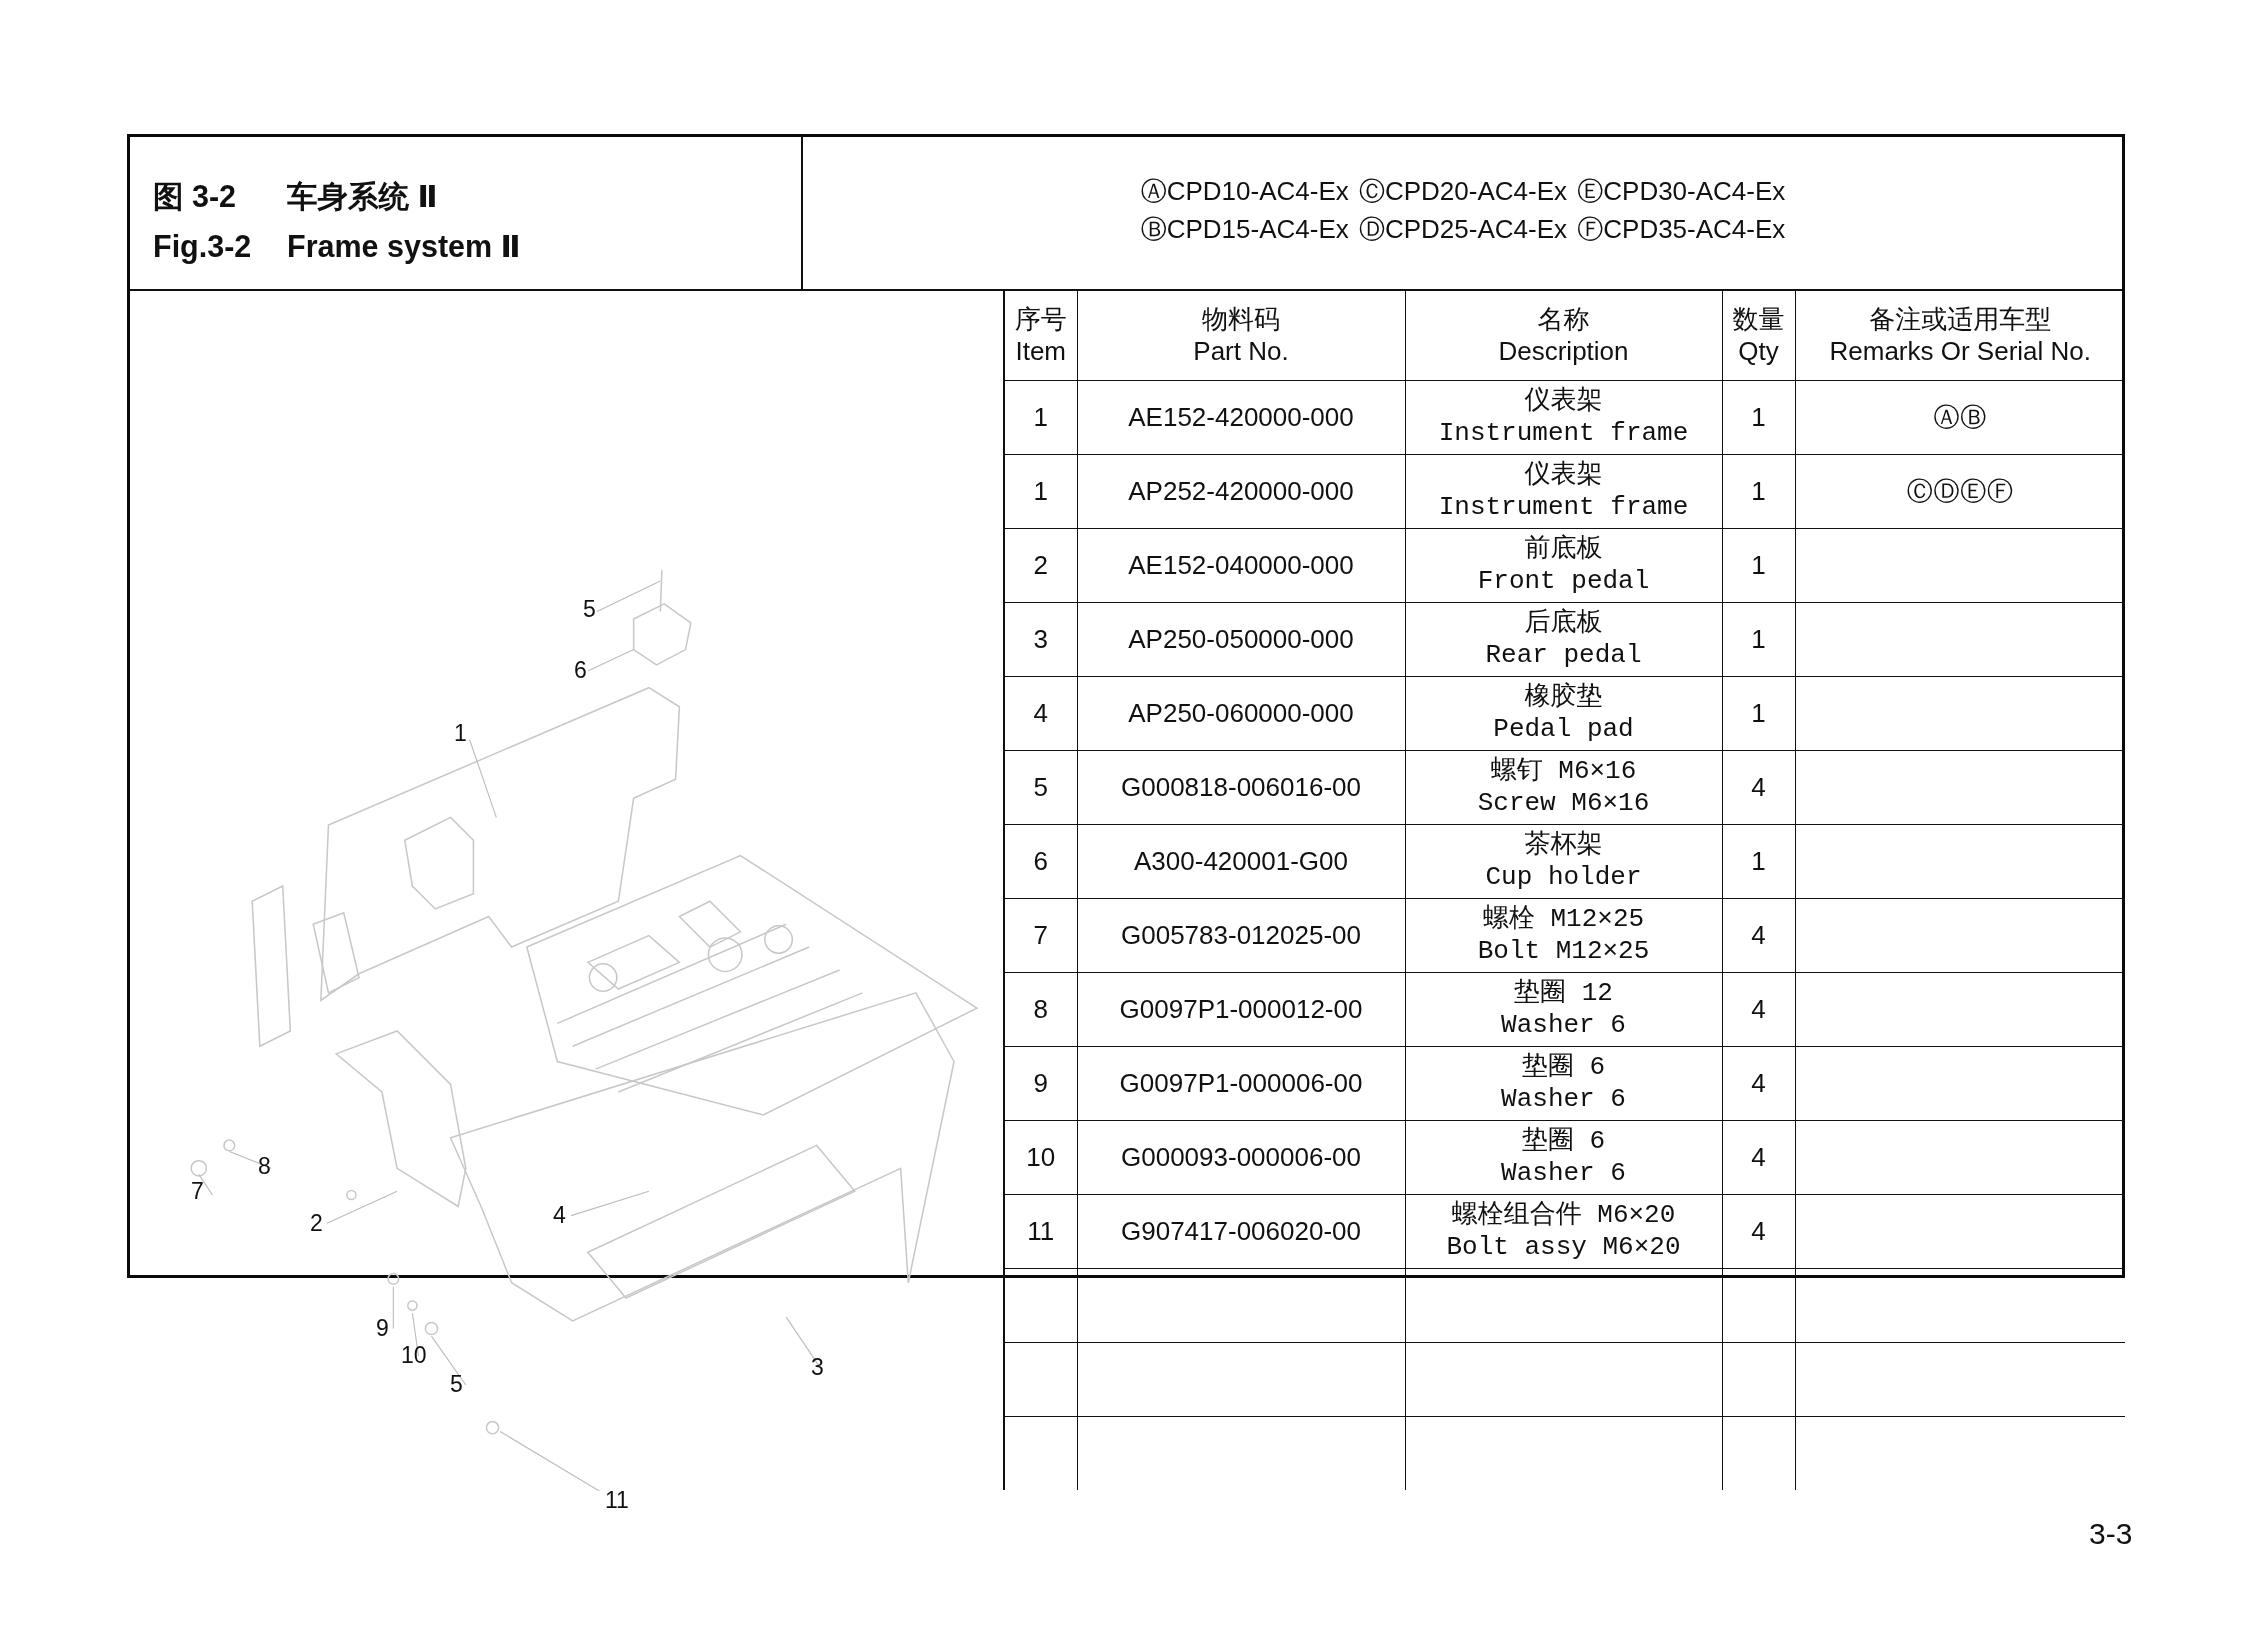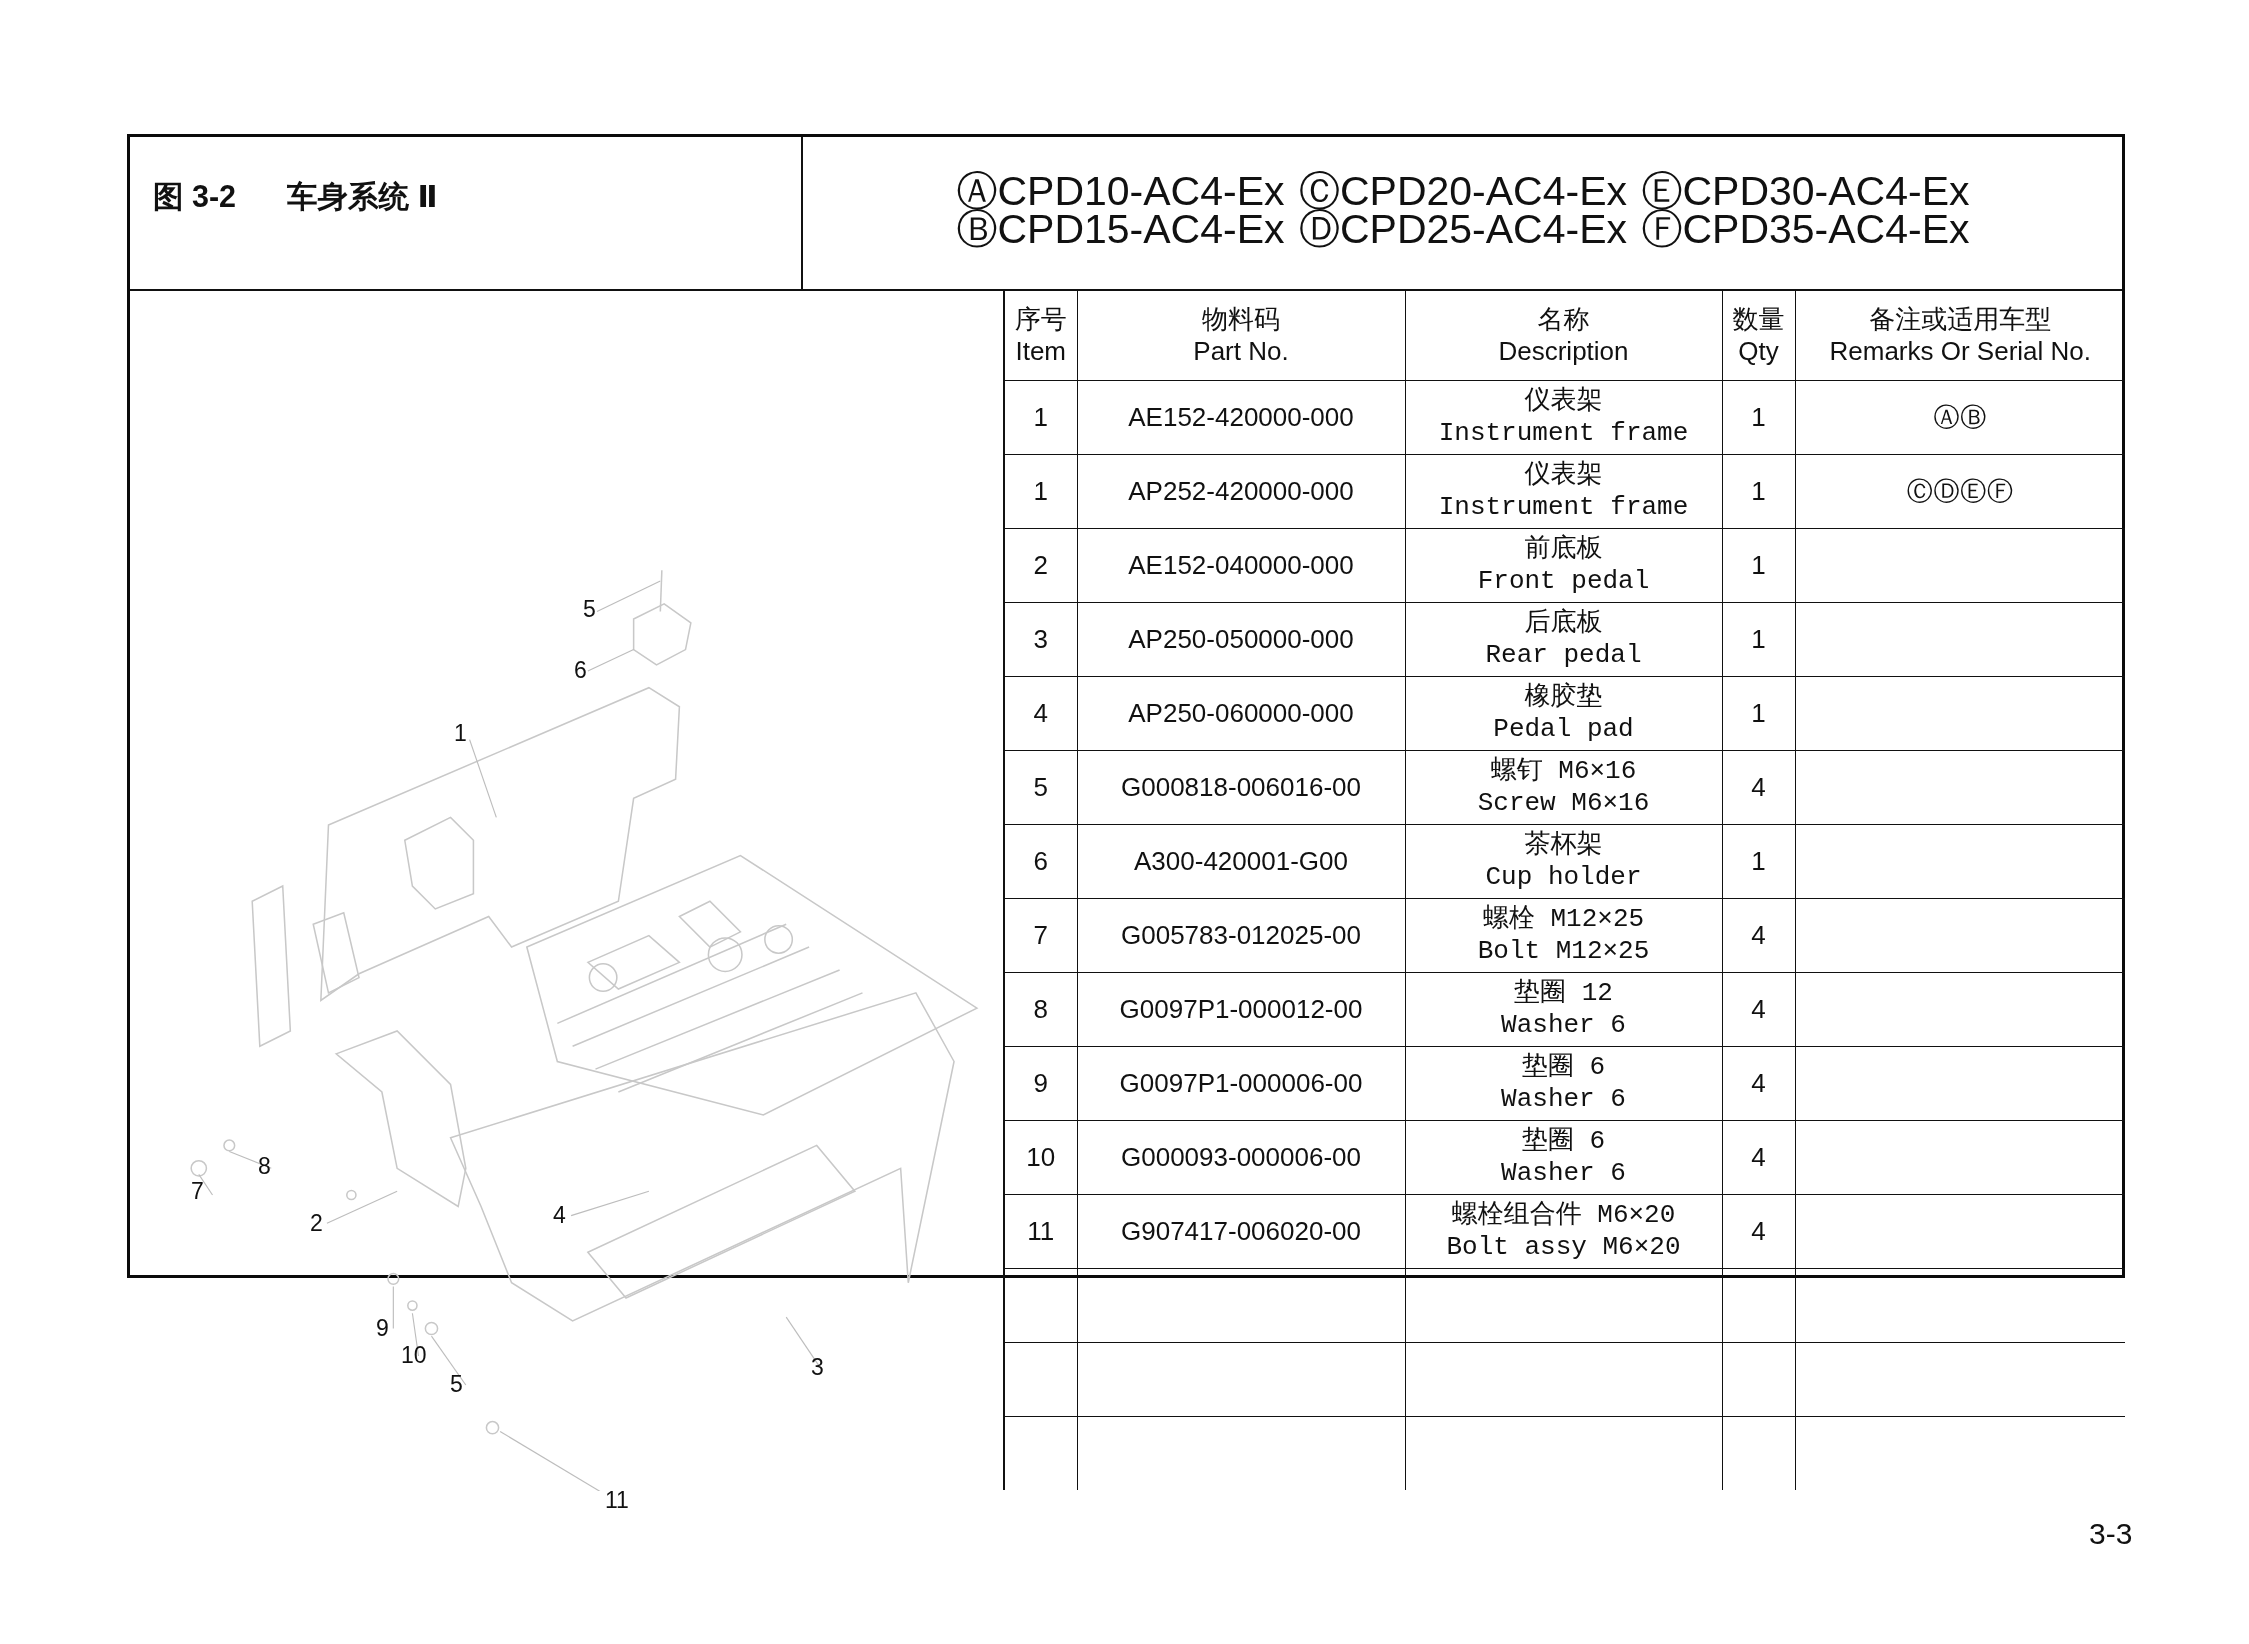--- a/index.html
+++ b/index.html
@@ -6,21 +6,21 @@
     body { width:2250px; height:1644px; position:relative; overflow:hidden;
            font-family:"Liberation Sans","DejaVu Sans",sans-serif; color:#111; }
     .frame { position:absolute; left:127px; top:134px; width:1998px; height:1144px;
              border:3.8px solid #0a0a0a; box-sizing:border-box; }
     .hdr-line { position:absolute; left:0; right:0; top:152px; height:2.3px; background:#111; }
     .hdr-vline { position:absolute; left:671px; top:0; width:2.3px; height:154px; background:#111; }
     .title { position:absolute; left:23px; top:34px; font-weight:bold; font-size:30.5px; line-height:50px; }
     .title .row { display:flex; white-space:nowrap; }
     .title .num { width:134px; display:inline-block; }
     .models { position:absolute; left:674px; right:0; top:35px; text-align:center;
-              font-size:41px; line-height:38px; white-space:nowrap; }
+              font-size:26px; line-height:38px; white-space:nowrap; }
     .models span { margin:0 1.5px; }
     .diagram { position:absolute; left:0; top:154px; width:873px; height:1200px; }
     table.parts { position:absolute; left:873px; top:154px; width:1122px;
                   border-collapse:collapse; table-layout:fixed; }
     table.parts td, table.parts th { border:1.5px solid #111; padding:0; text-align:center;
                   vertical-align:middle; font-weight:normal; font-size:26px; line-height:32px; }
     table.parts tr:first-child th { border-top:none; }
     table.parts th:first-child, table.parts td:first-child { border-left:2.3px solid #111; }
     table.parts th:last-child, table.parts td:last-child { border-right:none; }
     table.parts thead tr { height:89px; }
@@ -38,20 +38,24 @@
 <body>
 
 <div class="frame">
   <div class="hdr-line"></div>
   <div class="hdr-vline"></div>
 
   <div class="title">
     <div class="row">
       <span class="num">图 3-2</span>
       <span>车身系统 Ⅱ</span>
+    </div>
+    <div class="row">
+      <span class="num">Fig.3-2</span>
+      <span>Frame system Ⅱ</span>
     </div>
   </div>
 
   <div class="models">
     <div>
       <span>ⒶCPD10-AC4-Ex</span>
       <span>ⒸCPD20-AC4-Ex</span>
       <span>ⒺCPD30-AC4-Ex</span>
     </div>
     <div>

